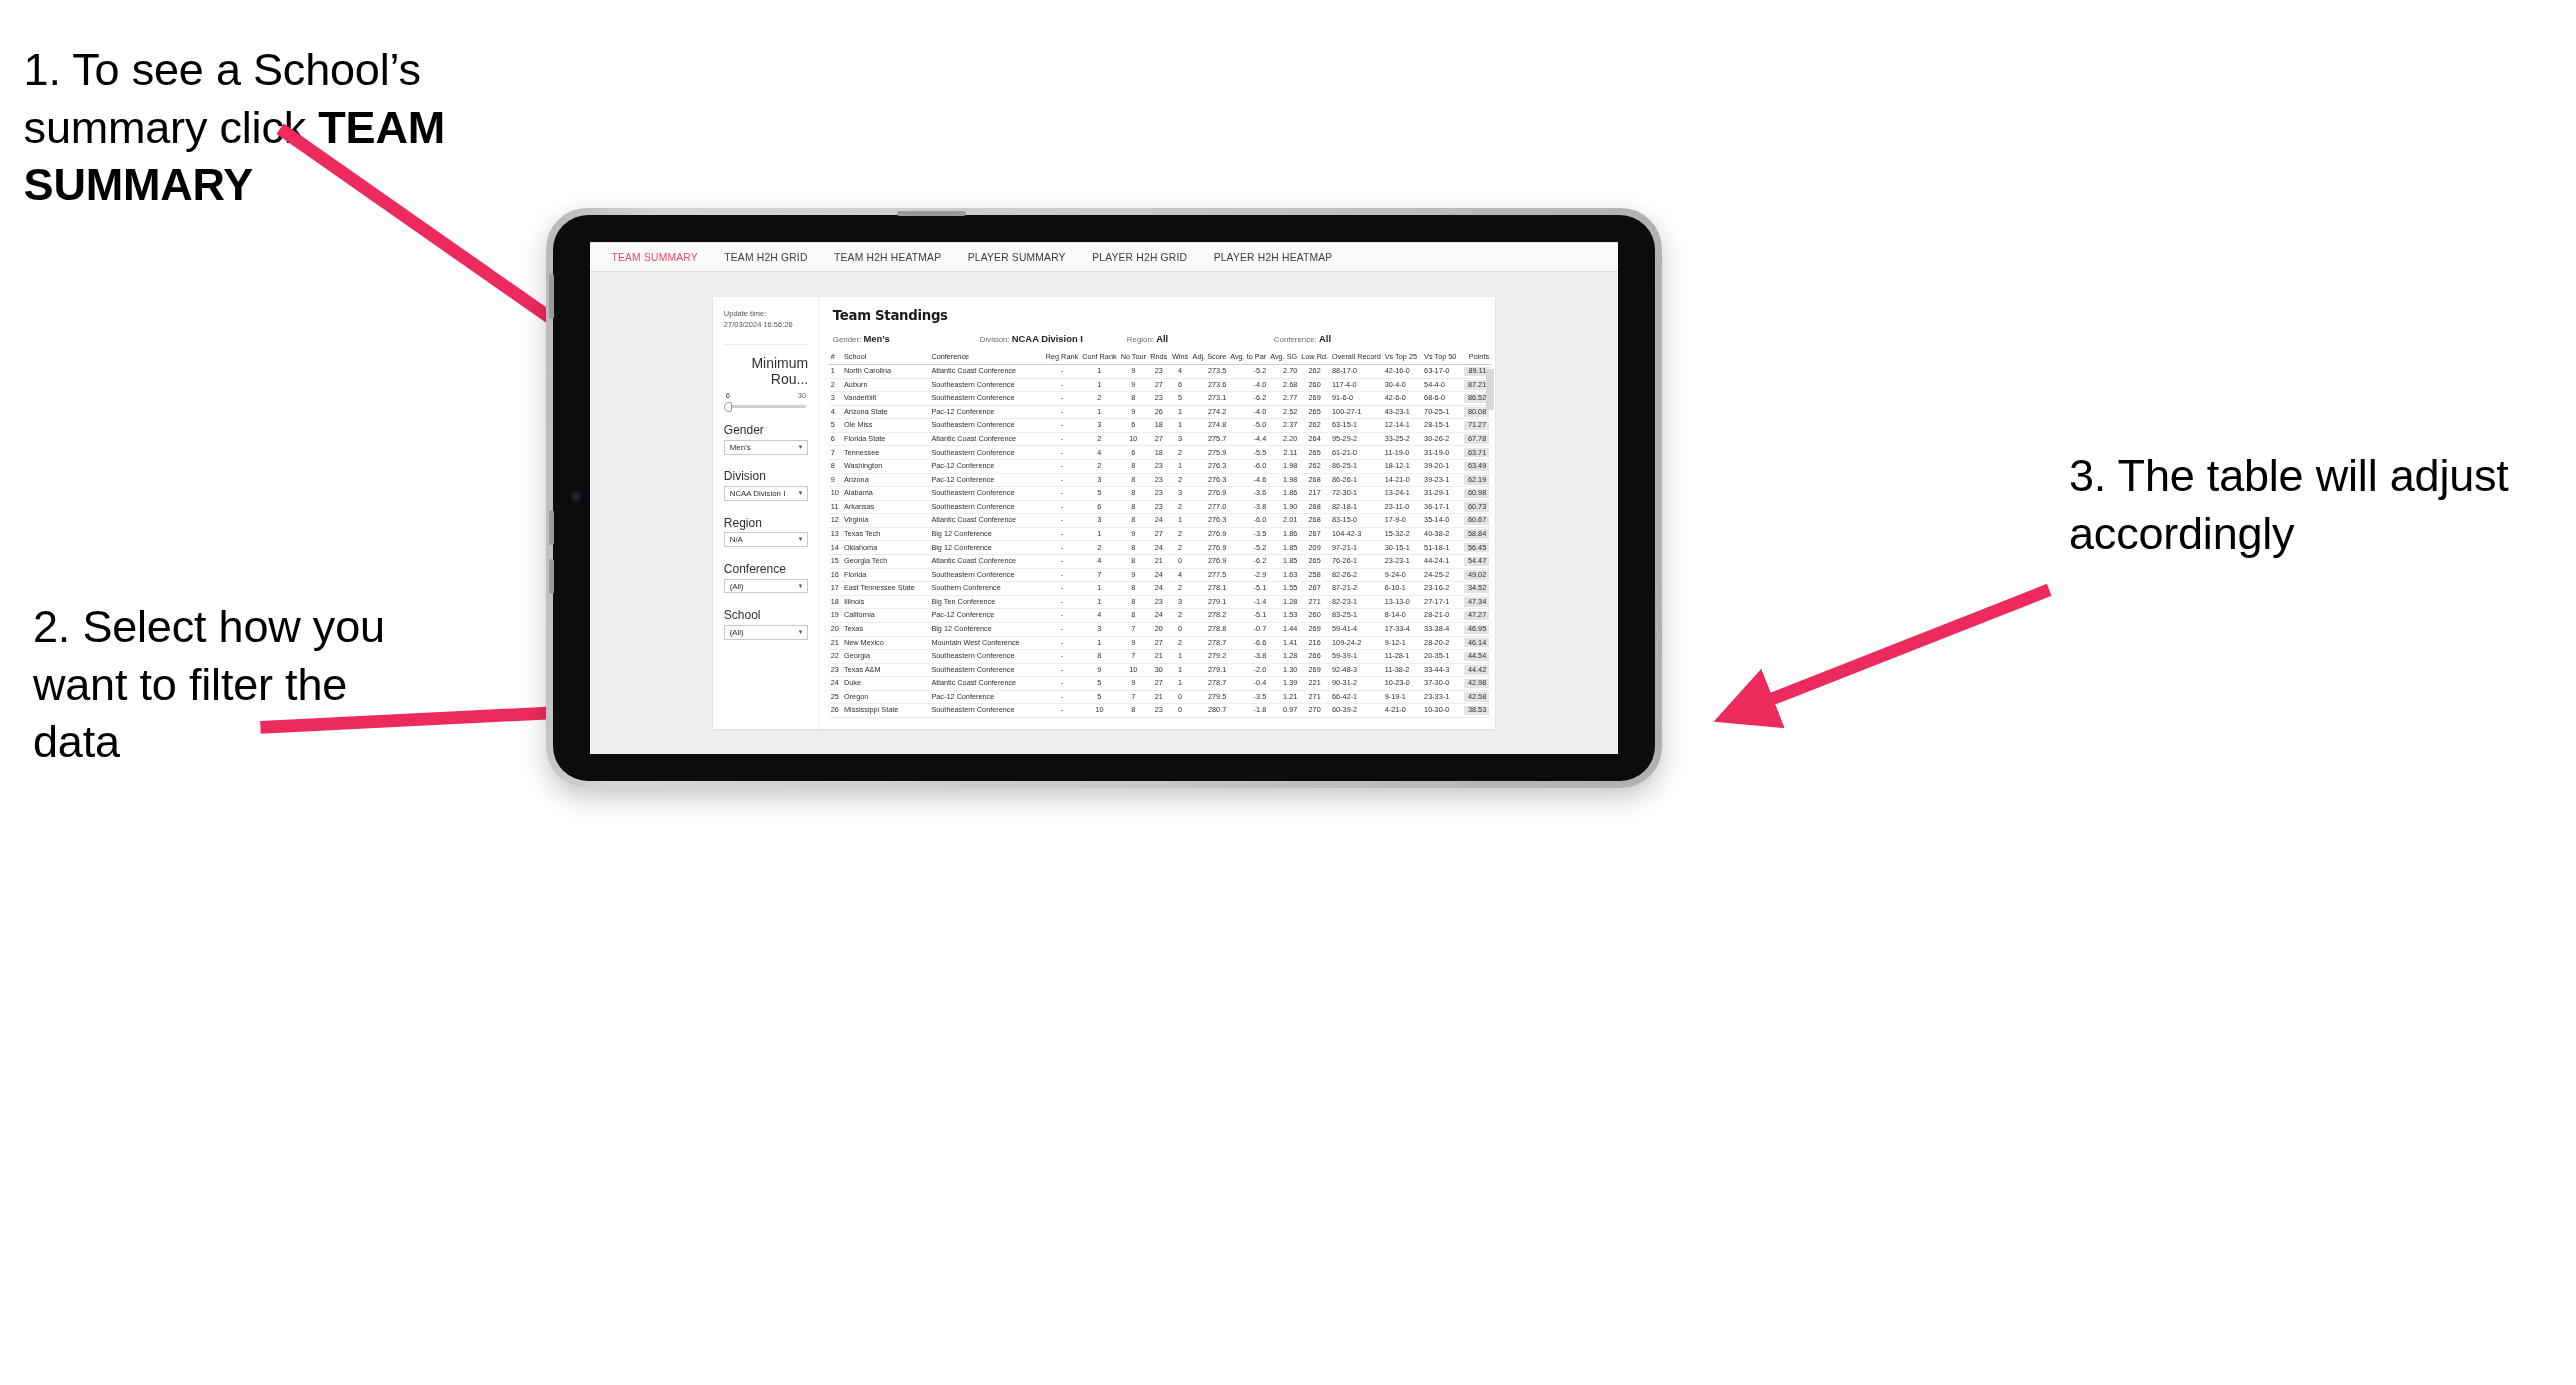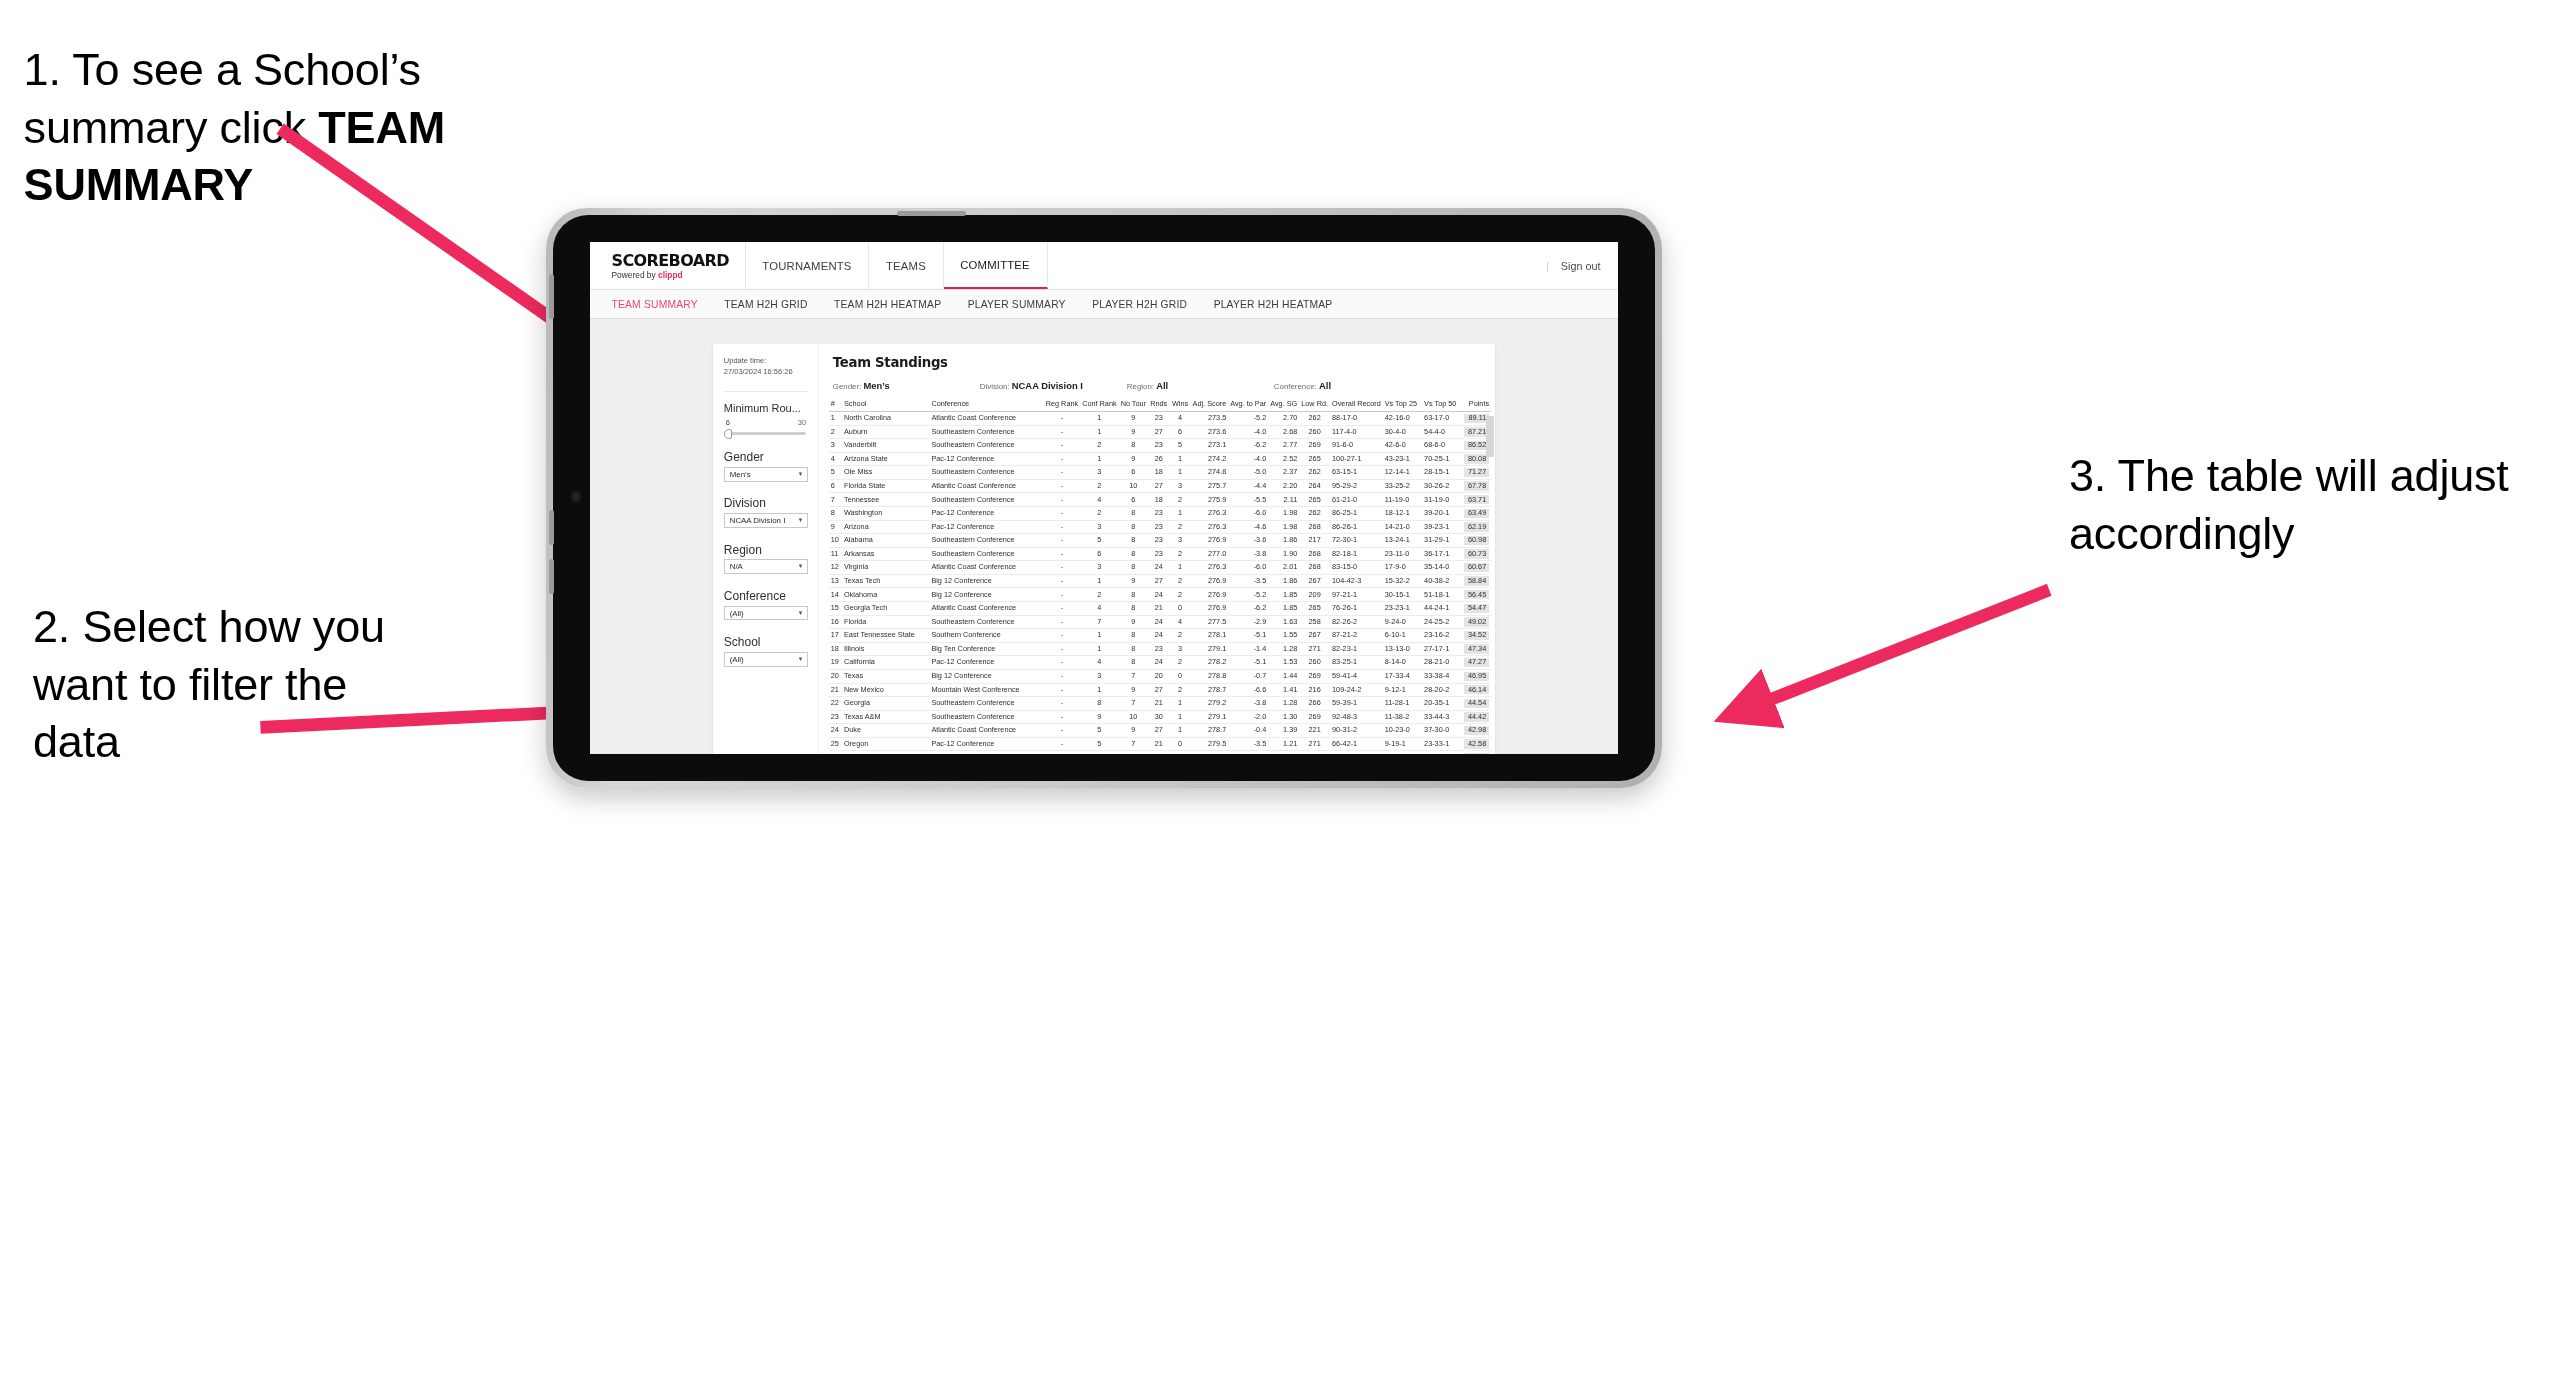--- a/index.html
+++ b/index.html
@@ -172,21 +172,21 @@
     width: 106px;
     flex: none;
     background: #ffffff;
     padding: 11.8px 9.8px 9.8px 10.8px;
     border-right: 1px solid #f0f0f0;
     font-size: 7.9px;
     color: #3d3d3d;
   }
   .update-label { font-size: 7.5px; color: #555; line-height: 1.45; }
   .filters hr { border: 0; border-top: 1px solid #e9e9e9; margin: 12.8px 0 9.8px; }
-  .slider-title { text-align: left; font-size: 11px; color: #2f2f2f; margin-bottom: 3.9px; }
+  .slider-title { text-align: right; font-size: 14px; color: #2f2f2f; margin-bottom: 3.9px; }
   .slider-vals { display: flex; justify-content: space-between; font-size: 7.5px; color: #6a6a6a; padding: 0 2px; }
   .slider-vals .lo { color: #3a3a3a; }
   .slider-track {
     position: relative;
     height: 2.9px; background: #cfcfcf; border-radius: 2px;
     margin: 5.9px 2px 0 2px;
   }
   .slider-thumb {
     position: absolute; left: -2px; top: -3.4px;
     width: 7.9px; height: 9.8px;
@@ -298,35 +298,20 @@
   <div class="tablet-inner">
     <div class="side-btn" style="left:-3.9px;top:59px;width:4.9px;height:45px;"></div>
     <div class="side-btn" style="left:-3.9px;top:295px;width:4.9px;height:35px;"></div>
     <div class="side-btn" style="left:-3.9px;top:344px;width:4.9px;height:35px;"></div>
     <div class="side-btn" style="top:-3.9px;left:344px;width:69px;height:4.9px;"></div>
     <div class="camera"></div>
 
     <div class="screen">
       <div class="app">
 
-        <div class="topbar">
-          <div class="brand">
-            <div class="brand-name">SCOREBOARD</div>
-            <div class="brand-sub"><span>Powered by </span><span class="clippd">clippd</span></div>
-          </div>
-          <div class="topnav">
-            <div class="topnav-item">TOURNAMENTS</div>
-            <div class="topnav-item">TEAMS</div>
-            <div class="topnav-item active">COMMITTEE</div>
-          </div>
-          <div class="topbar-right">
-            <span class="vdiv">|</span>
-            <span>Sign out</span>
-          </div>
-        </div>
 
         <div class="subnav">
           <div class="subnav-item active">TEAM SUMMARY</div>
           <div class="subnav-item">TEAM H2H GRID</div>
           <div class="subnav-item">TEAM H2H HEATMAP</div>
           <div class="subnav-item">PLAYER SUMMARY</div>
           <div class="subnav-item">PLAYER H2H GRID</div>
           <div class="subnav-item">PLAYER H2H HEATMAP</div>
         </div>
 

